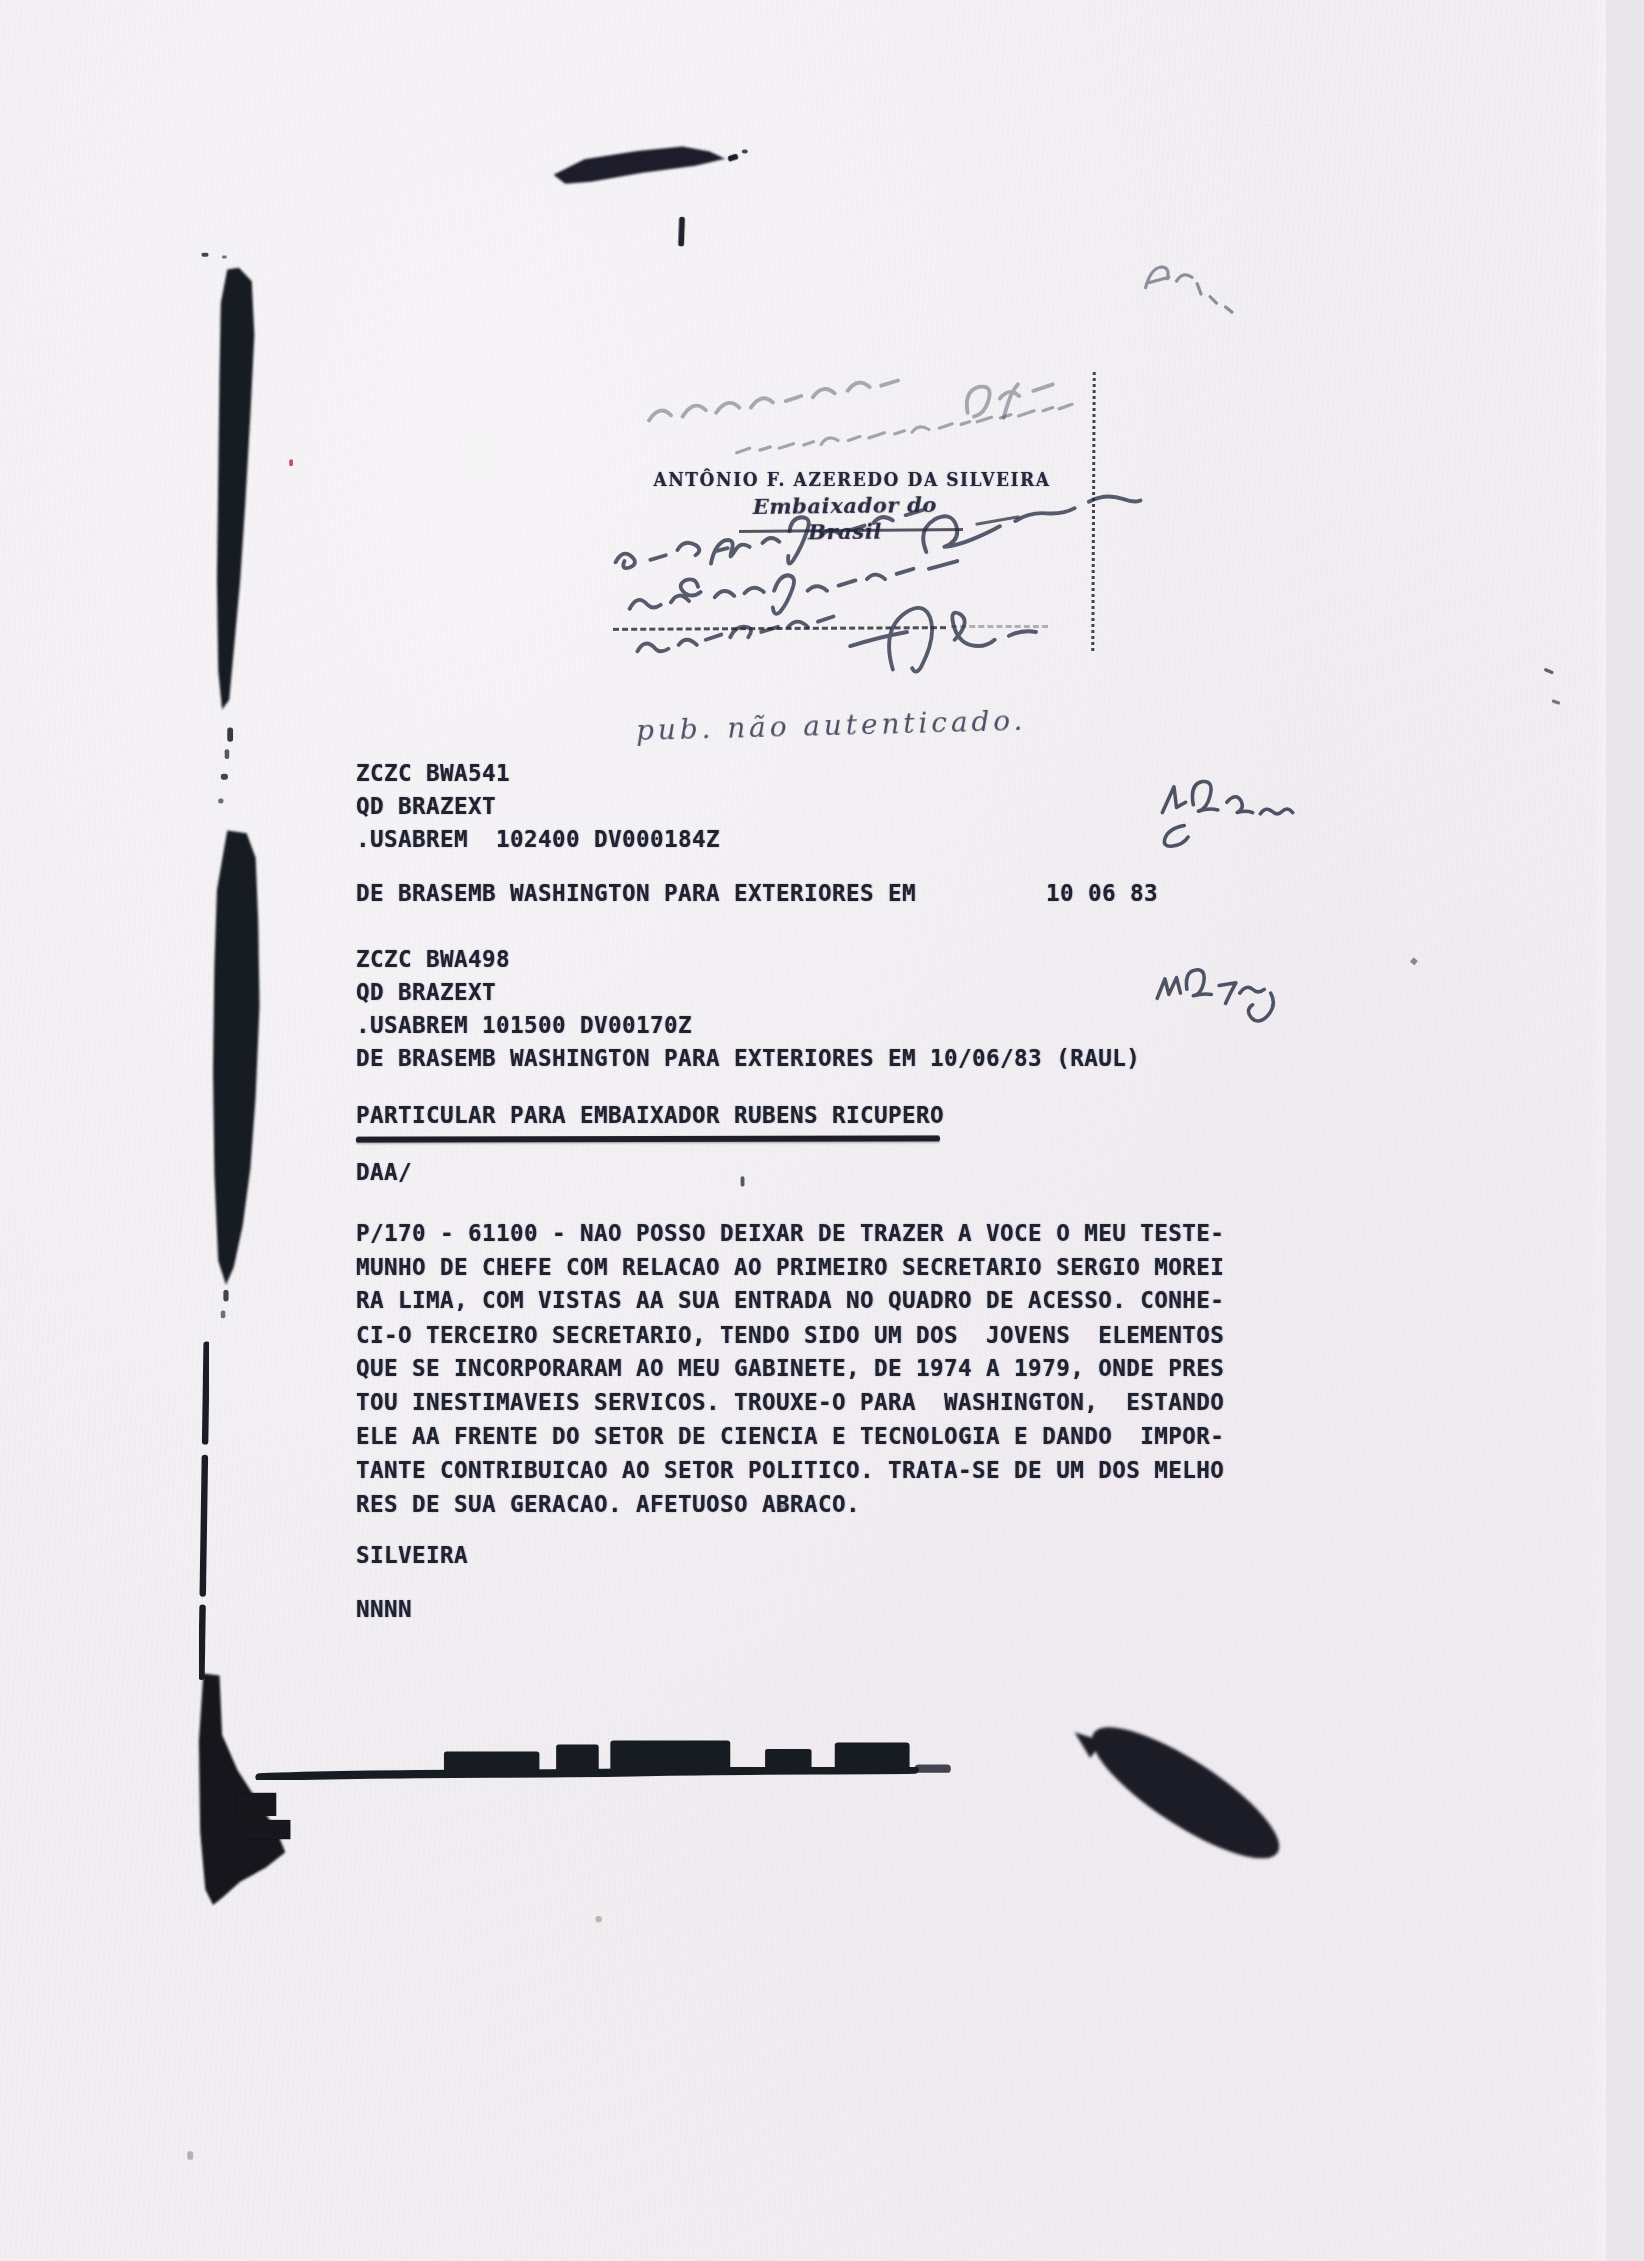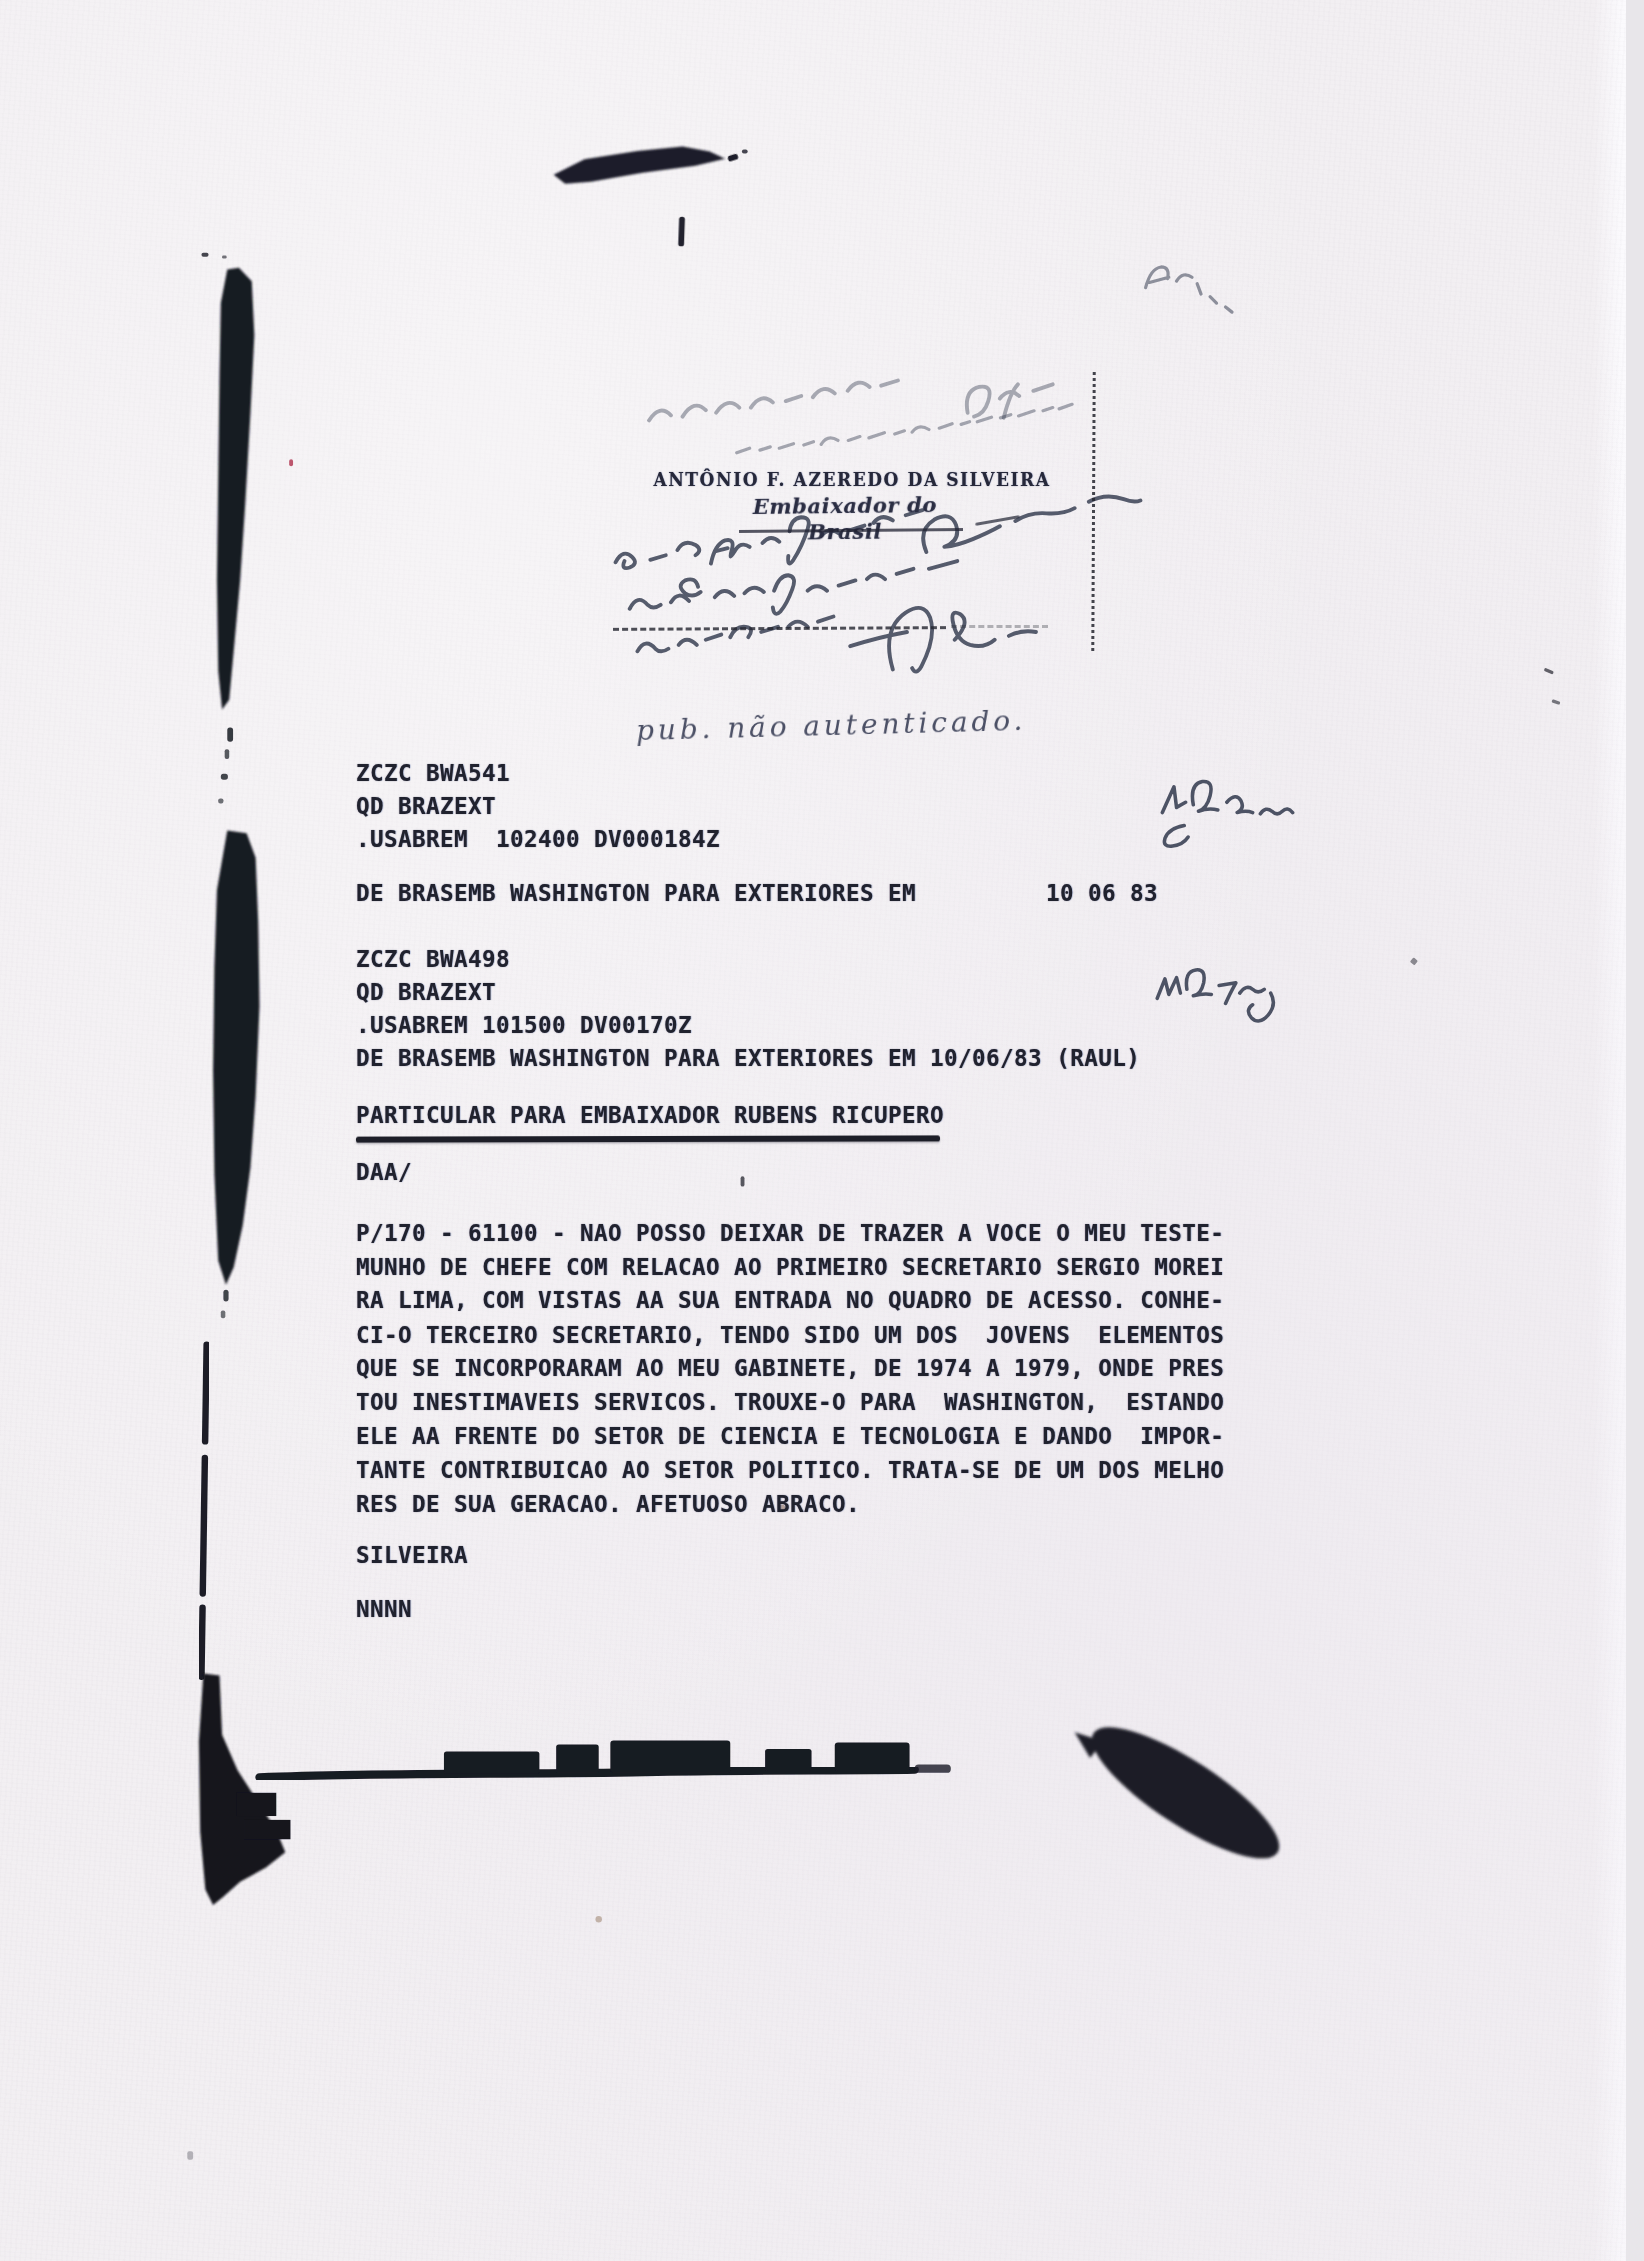--- a/index.html
+++ b/index.html
@@ -79,21 +79,21 @@
     position:absolute;left:636px;top:709px;
     font:italic 28px/34px "DejaVu Serif", serif;
     letter-spacing:3.9px;color:rgba(38,44,70,.82);
     transform:rotate(-1.5deg);filter:blur(0.3px);
     white-space:pre;
   }
 </style>
 </head>
 <body>
 
-<div class="page" style="background-color: rgb(242, 239, 242); width: 1606px; height: 2261px; padding-left: 20px;">
+<div class="page" style="background-color: rgb(242, 239, 242); width: 1606px; height: 2261px;">
 
   <svg class="art" width="1645" height="2261" viewBox="0 0 2550 3506">
     <defs>
       <filter id="rough" x="-20%" y="-20%" width="140%" height="140%">
           <feGaussianBlur stdDeviation="1.5"></feGaussianBlur>
         </filter>
       <filter id="soft" x="-30%" y="-30%" width="160%" height="160%">
           <feGaussianBlur stdDeviation="0.8"></feGaussianBlur>
         </filter>
       <filter id="fuzz" x="-30%" y="-30%" width="160%" height="160%">

